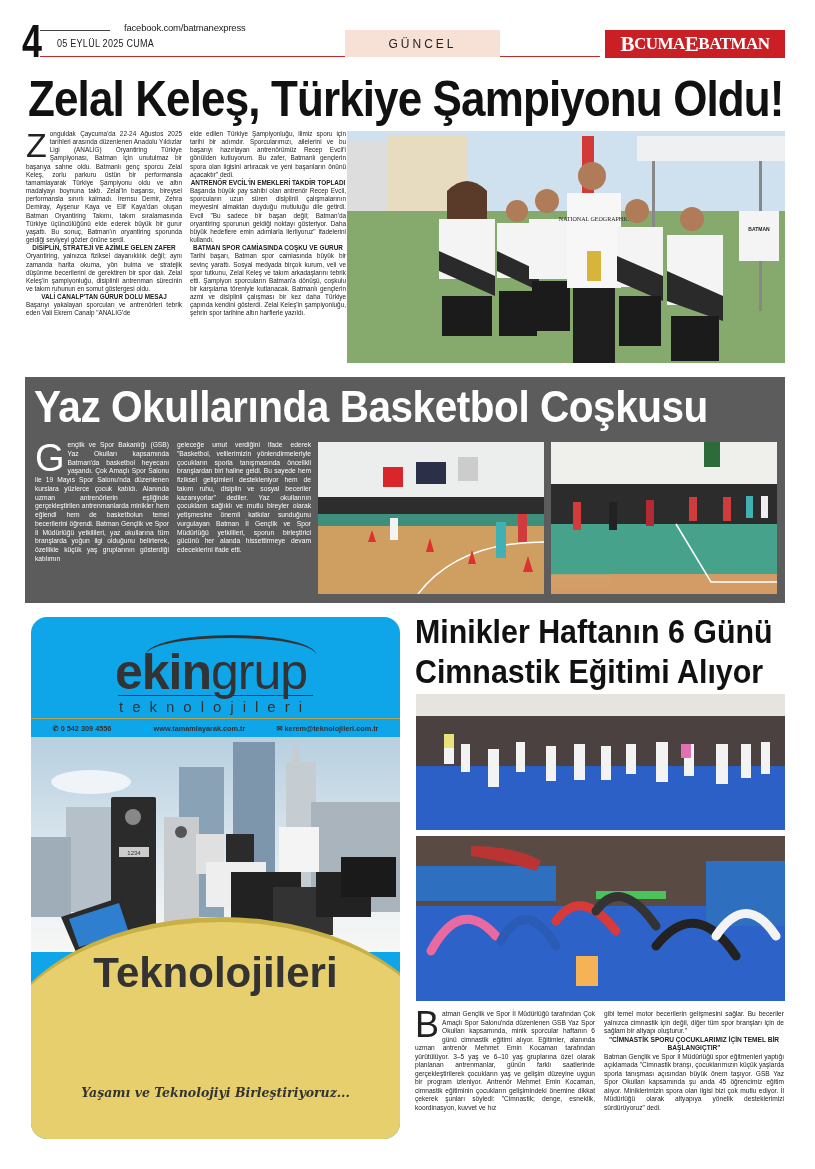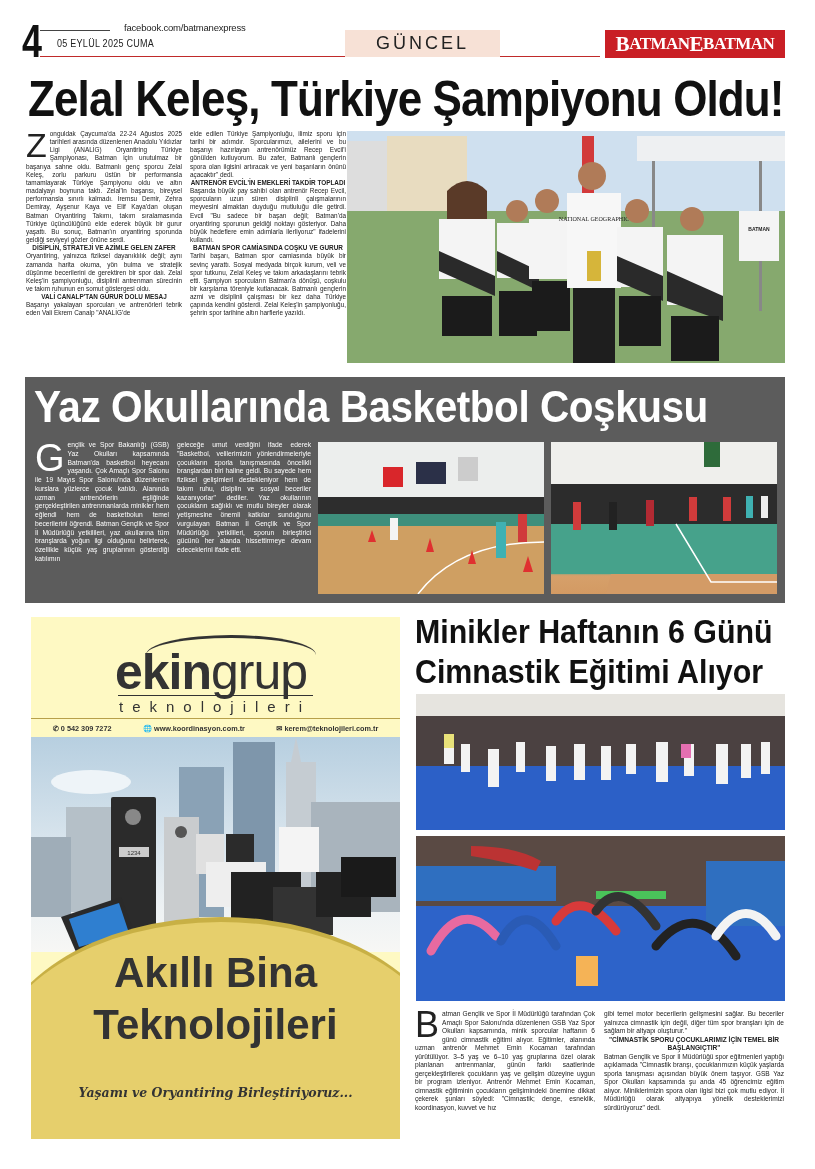--- a/index.html
+++ b/index.html
@@ -6,21 +6,21 @@
   html, body { width: 815px; height: 1169px; background: #ffffff; overflow: hidden; }
   body { position: relative; font-family: "Liberation Sans", sans-serif; color: #1a1a1a; }
 
   
   .page-number { position: absolute; left: 22px; top: 18px; font-family: "Liberation Sans", sans-serif; font-weight: 700; font-size: 46px; line-height: 46px; color: #111; transform: scaleX(0.78); transform-origin: left top; }
   .hdr-line-top { position: absolute; left: 40px; top: 30px; width: 70px; border-top: 1px solid #444; }
   .fb-link { position: absolute; left: 124px; top: 22px; font-size: 9.5px; color: #222; letter-spacing: -0.2px; }
   .date-text { position: absolute; left: 57px; top: 38px; font-size: 10px; color: #222; letter-spacing: 0.3px; transform: scaleX(0.9); transform-origin: left top; }
   .hdr-line-red { position: absolute; left: 40px; top: 56px; width: 344px; border-top: 1.5px solid #c02a2a; }
   .hdr-line-red2 { position: absolute; left: 380px; top: 56px; width: 220px; border-top: 1.5px solid #c02a2a; }
-  .section-tag { position: absolute; left: 345px; top: 30px; width: 155px; height: 27px; background: #f7e1d6; display: flex; align-items: center; justify-content: center; font-size: 18px; letter-spacing: 3px; color: #222; }
+  .section-tag { position: absolute; left: 345px; top: 30px; width: 155px; height: 27px; background: #f7e1d6; display: flex; align-items: center; justify-content: center; font-size: 12px; letter-spacing: 3px; color: #222; }
   .brand-logo { position: absolute; left: 605px; top: 30px; width: 180px; height: 28px; background: #c91f25; display: flex; align-items: center; justify-content: center; color: #fff; font-family: "Liberation Serif", serif; font-weight: 700; font-size: 21px; letter-spacing: -0.5px; }
   .brand-logo .sm { font-size: 17px; }
 
   
   .headline1 { position: absolute; left: 28px; top: 72px; width: 760px; font-weight: 700; font-size: 50px; line-height: 54px; letter-spacing: -1px; color: #111; transform: scaleX(0.88); transform-origin: left top; white-space: nowrap; }
   .a1-col { position: absolute; top: 130px; width: 156px; font-size: 6.4px; line-height: 8.15px; text-align: justify; color: #222; hyphens: auto; }
   .a1-col.c1 { left: 26px; }
   .a1-col.c2 { left: 190px; }
   .a1-col p { margin: 0; }
   .dropcap { float: left; font-size: 34px; line-height: 28px; margin: 1px 3px 0 0; font-weight: 300; color: #222; }
@@ -31,21 +31,21 @@
   .grey-box { position: absolute; left: 25px; top: 377px; width: 760px; height: 226px; background: #5c5c5c; }
   .headline2 { position: absolute; left: 34px; top: 378px; width: 760px; font-weight: 700; font-size: 45px; line-height: 58px; color: #ffffff; letter-spacing: -0.5px; transform: scaleX(0.9); transform-origin: left top; white-space: nowrap; }
   .a2-col { position: absolute; top: 441px; width: 134px; font-size: 6.7px; line-height: 8.75px; text-align: justify; color: #ffffff; }
   .a2-col.c1 { left: 35px; }
   .a2-col.c2 { left: 177px; }
   .dropcap2 { float: left; font-size: 38px; line-height: 30px; margin: 2px 3px 0 0; color: #fff; font-weight: 300; }
   .photo2a { position: absolute; left: 318px; top: 442px; width: 226px; height: 152px; background: linear-gradient(180deg, #e9ebea 0%, #e2e4e1 40%, #3e3e3e 45%, #2d2d2d 55%, #3c8c7a 60%, #c89a5c 70%, #d6a86b 100%); overflow: hidden; }
   .photo2b { position: absolute; left: 551px; top: 442px; width: 226px; height: 152px; background: linear-gradient(180deg, #f0f1ee 0%, #e8e9e6 35%, #2f2f2f 42%, #2a2a2a 55%, #3f9b86 58%, #49a48d 85%, #d6a06a 88%, #d39a63 100%); overflow: hidden; }
 
   
-  .ad { position: absolute; left: 31px; top: 617px; width: 369px; height: 522px; background: #fef9c3; border-radius: 0; overflow: hidden; }
+  .ad { position: absolute; left: 31px; top: 617px; width: 369px; height: 522px; background: #0ea5e9; border-radius: 16px; overflow: hidden; }
   .ad-logo { position: absolute; left: 84px; top: 30px; font-size: 50px; line-height: 50px; color: #333; letter-spacing: -1px; }
   .ad-logo .bold { font-weight: 700; }
   .ad-logo .light { font-weight: 400; }
   .ad-arc { position: absolute; left: 115px; top: 18px; width: 170px; height: 40px; border-top: 3px solid #333; border-radius: 50% 50% 0 0; }
   .ad-tagline { position: absolute; left: 88px; top: 81px; font-size: 15px; letter-spacing: 9px; color: #333; }
   .ad-underline { position: absolute; left: 87px; top: 78px; width: 195px; border-top: 1px solid #333; }
   .ad-contact-bar { position: absolute; left: 0; top: 101px; width: 369px; height: 19px; border-top: 1px solid #b7a04a; display: flex; align-items: center; justify-content: space-around; font-size: 7.3px; font-weight: 700; color: #333; padding: 0 6px; }
   .ad-contact-bar span { display: inline-flex; align-items: center; gap: 2px; }
   .ad-photo { position: absolute; left: 0; top: 120px; width: 369px; height: 215px; background: linear-gradient(180deg, #b7cfe0 0%, #d6e3ec 45%, #eef2f4 80%, #f7f7f5 100%); overflow: hidden; }
   .ad-curve { position: absolute; left: -40px; top: 300px; width: 460px; height: 300px; background: #e6cf6c; border-radius: 50% 50% 0 0; border-top: 5px solid #c8b045; }
@@ -67,21 +67,21 @@
 
 <div class="page-number">4</div>
 <div class="hdr-line-top"></div>
 <div class="fb-link">facebook.com/batmanexpress</div>
 <div class="date-text">05 EYLÜL 2025 CUMA</div>
 <div class="hdr-line-red"></div>
 <div class="hdr-line-red2"></div>
 <div class="section-tag">GÜNCEL</div>
 <div class="brand-logo">
   <span>B</span>
-    <span class="sm">ATMAN </span>
+    <span class="sm">CUMA </span>
     <span>E</span>
     <span class="sm">BATMAN</span>
 </div>
 
 <h1 class="headline1">Zelal Keleş, Türkiye Şampiyonu Oldu!</h1>
 
 <div class="a1-col c1">
   <p><span class="dropcap">Z</span><span>onguldak Çaycuma'da 22-24 Ağustos 2025 tarihleri arasında düzenlenen Anadolu Yıldızlar Ligi (ANALİG) Oryantiring Türkiye Şampiyonası, Batman için unutulmaz bir başarıya sahne oldu. Batmanlı genç sporcu Zelal Keleş, zorlu parkuru üstün bir performansla tamamlayarak Türkiye Şampiyonu oldu ve altın madalyayı boynuna taktı. Zelal'in başarısı, bireysel performansla sınırlı kalmadı. İremsu Demir, Zehra Demiray, Ayşenur Kaya ve Elif Kaya'dan oluşan Batman Oryantiring Takımı, takım sıralamasında Türkiye üçüncülüğünü elde ederek büyük bir gurur yaşattı. Bu sonuç, Batman'ın oryantiring sporunda geldiği seviyeyi gözler önüne serdi.</span></p>
   <p class="subhead">DİSİPLİN, STRATEJİ VE AZİMLE GELEN ZAFER</p>
   <p>Oryantiring, yalnızca fiziksel dayanıklılık değil; aynı zamanda harita okuma, yön bulma ve stratejik düşünme becerilerini de gerektiren bir spor dalı. Zelal Keleş'in şampiyonluğu, disiplinli antrenman sürecinin ve takım ruhunun en somut göstergesi oldu.</p>
@@ -188,25 +188,25 @@
 </div>
 
 <div class="ad">
   <div class="ad-arc"></div>
   <div class="ad-logo"><span class="bold">ekin</span><span class="light">grup</span></div>
   <div class="ad-underline"></div>
   <div class="ad-tagline">teknolojileri</div>
   <div class="ad-contact-bar">
     <span>
         <span>✆</span>
-        <span>0 542 309 7272</span>
+        <span>0 542 309 4556</span>
       </span>
     <span>
         <span>🌐</span>
-        <span>www.koordinasyon.com.tr</span>
+        <span>www.tamamlayarak.com.tr</span>
       </span>
     <span>
         <span>✉</span>
         <span>kerem@teknolojileri.com.tr</span>
       </span>
   </div>
   <div class="ad-photo">
     <svg width="369" height="215" viewBox="0 0 369 215">
       <ellipse cx="60" cy="45" rx="40" ry="12" fill="#eef4f8"></ellipse>
       <rect x="148" y="30" width="45" height="150" fill="#8aa2b6"></rect>
@@ -229,24 +229,23 @@
       <rect x="200" y="135" width="70" height="50" fill="#222"></rect>
       <rect x="242" y="150" width="60" height="48" fill="#333"></rect>
       <rect x="285" y="135" width="55" height="45" fill="#222"></rect>
       <rect x="310" y="120" width="55" height="40" fill="#1a1a1a"></rect>
       <polygon points="30,180 90,160 105,200 45,215" fill="#2a2a2a"></polygon>
       <polygon points="38,182 88,166 98,196 48,210" fill="#2f7fd0"></polygon>
     </svg>
   </div>
   <div class="ad-curve"></div>
   <div class="ad-title">
-    <div>Akıllı Bina</div>
     <div>Teknolojileri</div>
   </div>
-  <div class="ad-slogan">Yaşamı ve Oryantiring Birleştiriyoruz...</div>
+  <div class="ad-slogan">Yaşamı ve Teknolojiyi Birleştiriyoruz...</div>
 </div>
 
 <h2 class="headline3">
   <div>Minikler Haftanın 6 Günü</div>
   <div>Cimnastik Eğitimi Alıyor</div>
 </h2>
 
 <div class="photo3a">
   <svg width="369" height="136" viewBox="0 0 369 136">
     <rect x="0" y="0" width="369" height="22" fill="#e6e4df"></rect>

